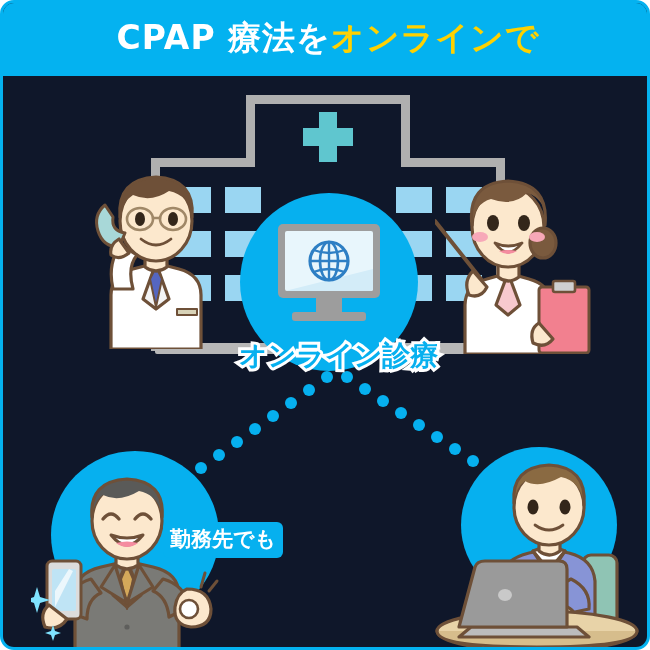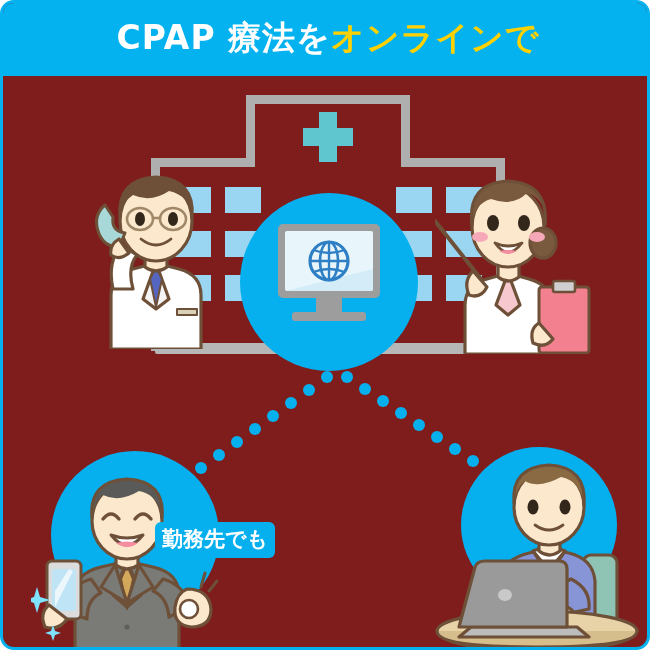--- a/index.html
+++ b/index.html
@@ -1,20 +1,20 @@
 <!DOCTYPE html>
 <html><head>
 <meta charset="utf-8">
 <style>
   html,body{margin:0;padding:0;background:#ffffff;}
   body{width:650px;height:650px;overflow:hidden;font-family:"Liberation Sans","DejaVu Sans",sans-serif;}
 
   #card{
     position:relative;width:650px;height:650px;box-sizing:border-box;
-    border:3px solid #04B2F0;border-radius:14px;background:#7f1d1d;overflow:hidden;
+    border:3px solid #04B2F0;border-radius:14px;background:#0f172a;overflow:hidden;
   }
 
   
   #header{
     position:absolute;left:-3px;top:-3px;width:656px;height:76px;
     background:#04B2F0;border-radius:14px 14px 0 0;
     display:flex;align-items:center;justify-content:center;
   }
   #title{
     font-size:33px;font-weight:bold;letter-spacing:1px;white-space:nowrap;
@@ -65,21 +65,21 @@
     color:#06B0EF;
     -webkit-text-stroke:6px #ffffff;paint-order:stroke fill;
   }
   #lbl-online{left:236px;top:258px;font-size:28px;letter-spacing:0px;}
 
   .badge{
     position:absolute;background:#06B0EF;border-radius:6px;color:#ffffff;font-weight:bold;
     font-family:"DejaVu Sans","Liberation Sans",sans-serif;font-size:21px;
     padding:3px 7px 5px 7px;white-space:nowrap;
   }
-  #lbl-work{left:152px;top:443px;}
+  #lbl-work{left:160px;top:443px;}
   #lbl-home{left:436px;top:430px;}
 
   
   #circ-work{position:absolute;left:48px;top:372px;width:168px;height:168px;border-radius:50%;background:#06B0EF;}
   #circ-home{position:absolute;left:458px;top:368px;width:156px;height:156px;border-radius:50%;background:#06B0EF;}
 
   
   .dot{position:absolute;width:12px;height:12px;border-radius:50%;background:#06B0EF;}
 
   
@@ -311,16 +311,17 @@
         <ellipse cx="104" cy="172" rx="100" ry="20" fill="#E8D3A8"></ellipse>
         <path d="M4 172 Q4 188 104 188 Q204 188 204 172" fill="#D6BD8C"></path>
 
         <path d="M38 168 L144 168 L156 178 L26 178 Z" fill="#BCBCBC"></path>
 
         <path d="M26 168 L42 108 Q44 102 52 102 L126 102 Q134 102 134 110 L134 168 Z" fill="#9A9A9A"></path>
         <ellipse cx="72" cy="136" rx="7" ry="6" fill="#C9C9C9" stroke="none"></ellipse>
       </g>
     </svg>
 
+    <div class="outline-label" id="lbl-online">オンライン診療</div>
     <div class="badge" id="lbl-work">勤務先でも</div>
 
   </div>
 </div>
 
 </body></html>

